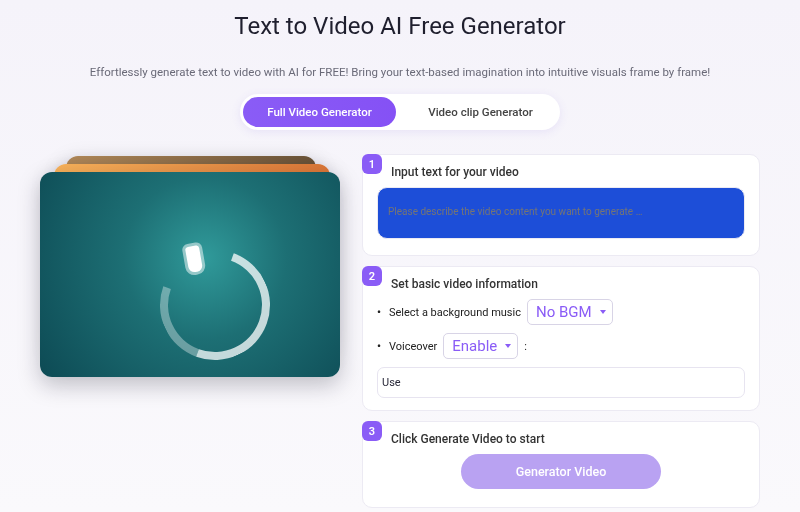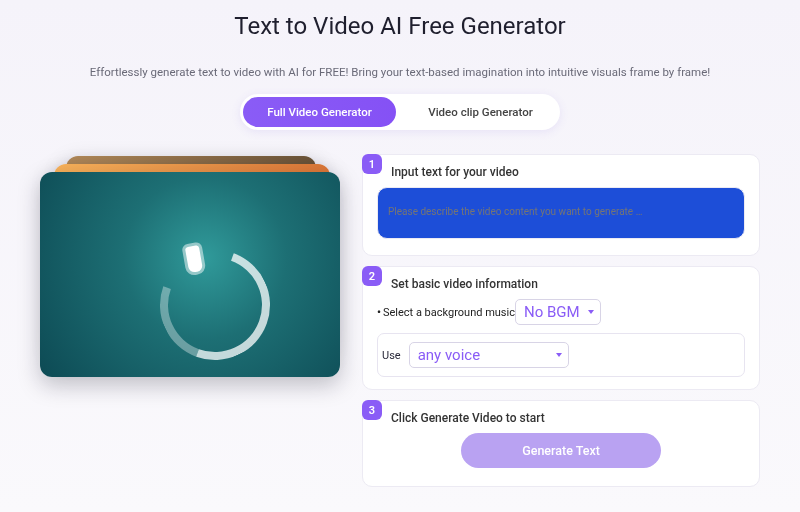--- a/index.html
+++ b/index.html
@@ -134,20 +134,21 @@
     display: flex;
     justify-content: space-between;
     font-size: 10px;
     margin-top: 6px;
   }
   .counter { color: #999; }
   .try-link { color: #8a5cf6; cursor: pointer; }
   .field-row {
     display: flex;
     align-items: center;
+    gap: 6px;
     font-size: 11px;
     margin-bottom: 8px;
     color: #222;
   }
   .field-row::before { content: "•"; margin-right: 2px; color:#222; font-weight:700; }
   .select {
     border: 1px solid #d8d4e6;
     border-radius: 5px;
     padding: 3px 20px 3px 8px;
     font-size: 15px;
@@ -229,30 +230,34 @@
       <div class="step">
         <div class="step-num">2</div>
         <div class="step-head">
             <span class="step-head-inner">Set basic video information</span>
           </div>
 
         <div class="field-row">
           <span>Select a background music</span>
           <span class="select">No BGM</span>
         </div>
+        <div class="field-row">
+          <span>Voiceover</span>
+          <span class="select">Enable</span>
+          <span>:</span>
+        </div>
         <div class="voice-box">
           <span>Use</span>
-          <span class="select wide">any voice</span>
         </div>
       </div>
 
       <div class="step">
         <div class="step-num">3</div>
         <div class="step-head">
             <span class="step-head-inner">Click Generate Video to start</span>
           </div>
-        <div class="gen-btn">Generate Text</div>
+        <div class="gen-btn">Generator Video</div>
 
       </div>
 
     </div>
   </div>
 </div>
 
 </body></html>

